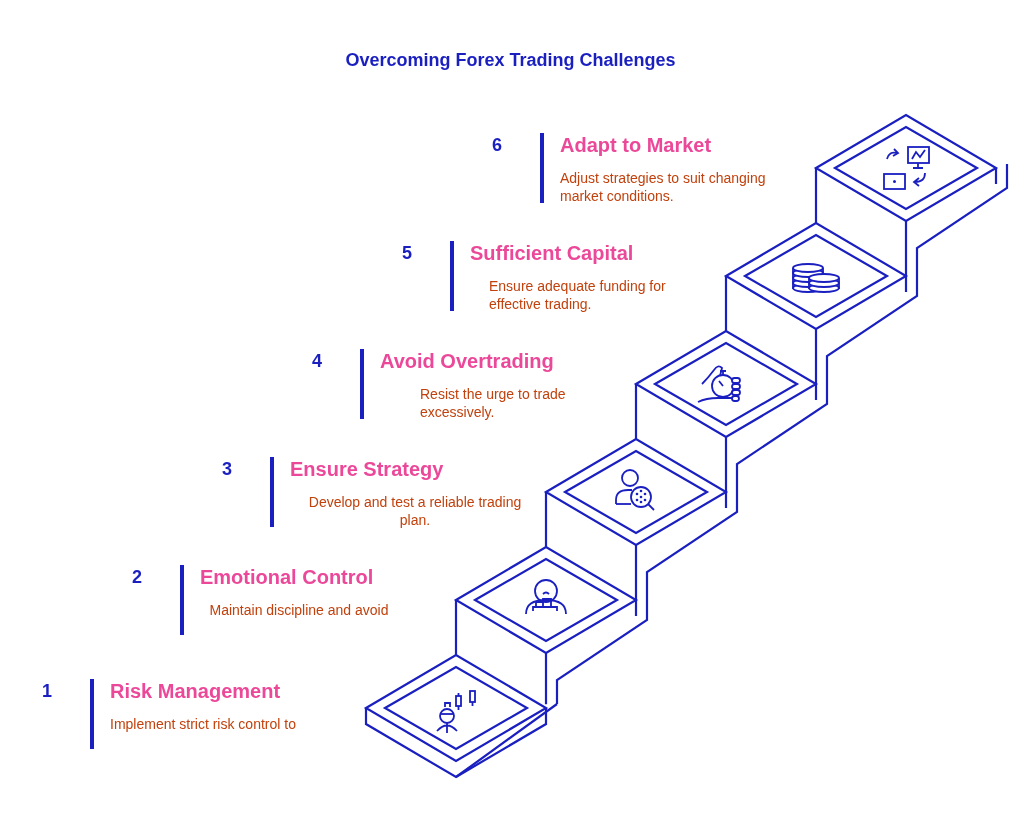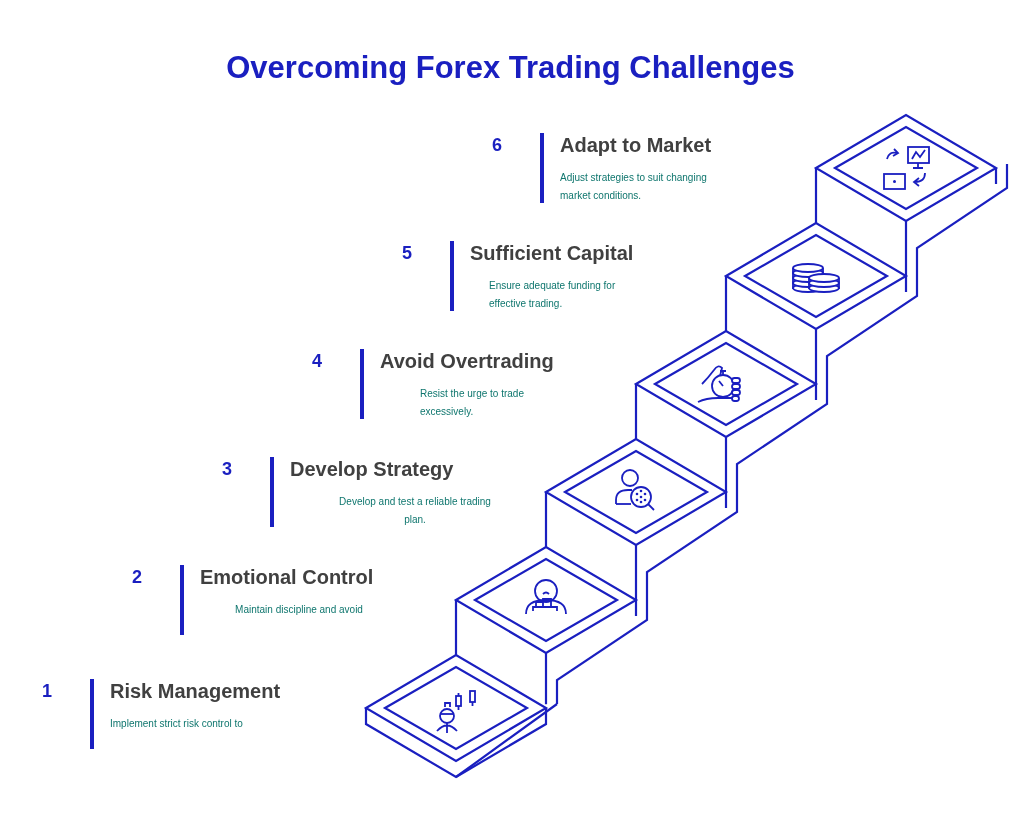--- a/index.html
+++ b/index.html
@@ -1,23 +1,23 @@
 <!DOCTYPE html>
 <html><head>
   <meta charset="utf-8">
   <style>
     html, body { margin: 0; padding: 0; background: #ffffff; }
     body { width: 1021px; height: 823px; position: relative; overflow: hidden;
            font-family: "Liberation Sans", sans-serif; color: #1a1fc0; }
     .title { position: absolute; left: 0; width: 1021px; top: 50px; text-align: center;
-             font-size: 31px; font-weight: bold; color: #1a1fc0; }
+             font-size: 18px; font-weight: bold; color: #1a1fc0; }
     .step-num { position: absolute; font-size: 18px; font-weight: bold; color: #1a1fc0; }
     .step-bar { position: absolute; width: 4px; height: 70px; border: 2px solid #1a1fc0; box-sizing: border-box; }
-    .step-title { position: absolute; font-size: 20px; font-weight: bold; color: #404040; white-space: nowrap; text-align: center; }
-    .step-desc { position: absolute; font-size: 10px; line-height: 18px; color: #0f766e; width: 230px; }
+    .step-title { position: absolute; font-size: 20px; font-weight: bold; color: #ec4899; white-space: nowrap; text-align: center; }
+    .step-desc { position: absolute; font-size: 14px; line-height: 18px; color: #c2410c; width: 230px; }
     svg.stairs { position: absolute; left: 0; top: 0; }
     svg.stairs path, svg.stairs line, svg.stairs polyline, svg.stairs polygon, svg.stairs rect, svg.stairs circle, svg.stairs ellipse {
       fill: none; stroke: #1a1fc0; stroke-width: 2.2; stroke-linejoin: miter; }
     .icon path, .icon line, .icon circle, .icon rect, .icon ellipse, .icon polyline { stroke-width: 1.8 !important; }
     .fillwhite { fill: #ffffff !important; }
     .dot { fill: #1a1fc0 !important; stroke: none !important; }
   </style>
 </head>
 <body>
 
@@ -144,21 +144,21 @@
   <div class="step-bar" style="left:180px; top:565px;"></div>
   <div class="step-title" style="left:200px; top:566px;">Emotional Control</div>
   <div class="step-desc" style="left:184px; top:601px;text-align:center;">
     <div>Maintain discipline and avoid</div>
   </div>
 </div>
 
 <div>
   <div class="step-num" style="left:222px; top:459px;">3</div>
   <div class="step-bar" style="left:270px; top:457px;"></div>
-  <div class="step-title" style="left:290px; top:458px;">Develop Strategy</div>
+  <div class="step-title" style="left:290px; top:458px;">Ensure Strategy</div>
   <div class="step-desc" style="left:290px; top:493px; width:250px;text-align:center;">
     <div>Develop and test a reliable trading</div>
     <div>plan.</div>
   </div>
 </div>
 
 <div>
   <div class="step-num" style="left:312px; top:351px;">4</div>
   <div class="step-bar" style="left:360px; top:349px;"></div>
   <div class="step-title" style="left:380px; top:350px;">Avoid Overtrading</div>

